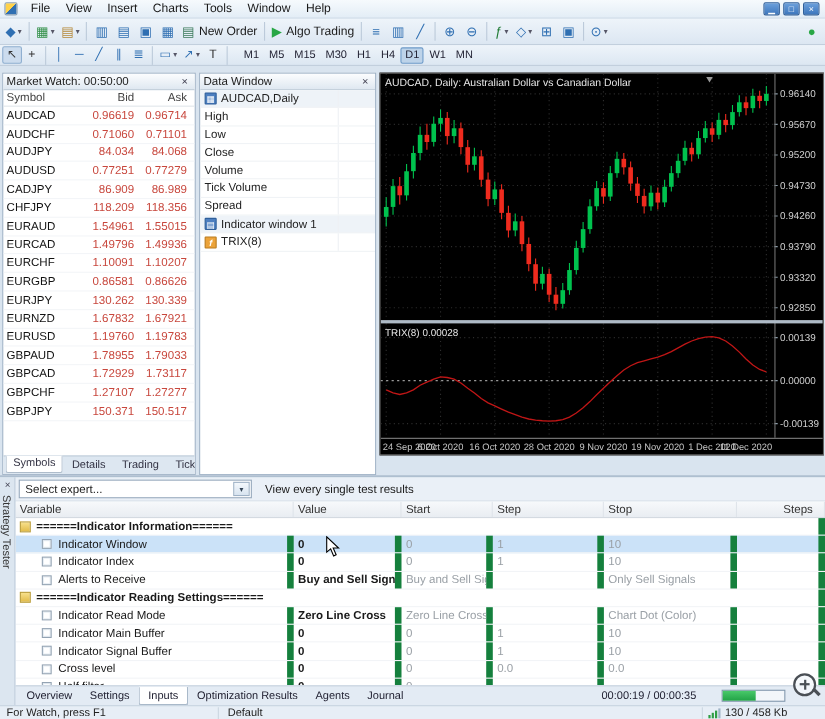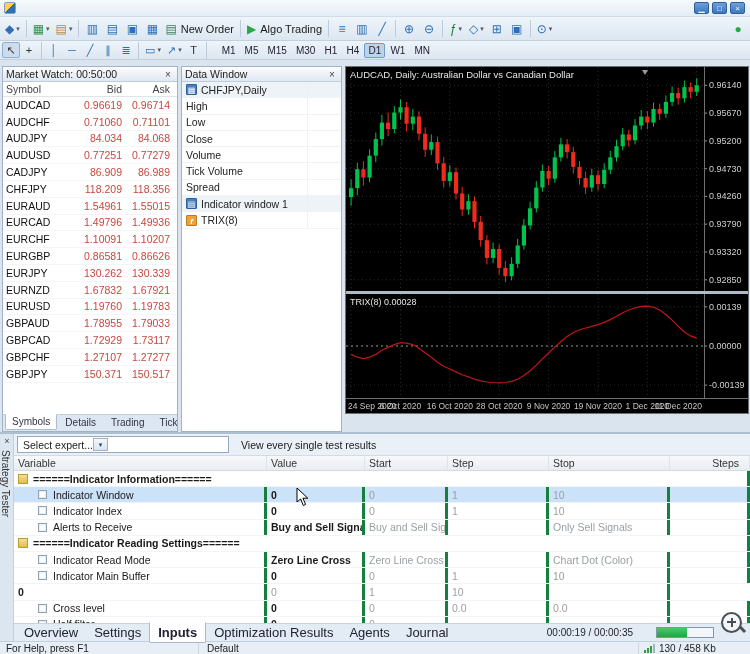--- a/index.html
+++ b/index.html
@@ -51,41 +51,41 @@
 .trix-icon{background:#eca33a;border:1px solid #b97c20;font-style:italic;font-weight:bold}
 .dw-spacer{margin-left:auto;width:34px;align-self:stretch;border-left:1px solid #eef1f4}
 .chart-wrap{width:404px;height:348px;margin-left:3px;background:#000;border:1px solid #6f6f6f;position:relative}
 .chart-wrap svg{display:block}
 .tester{height:209px;flex:0 0 auto;display:flex;background:#e7eef6;border-top:2px solid #aebfd0;position:relative}
 .tester-strip{width:14px;flex:0 0 auto;background:#dce6f0;border-right:1px solid #c2cfdd;position:relative}
 .tester-close{position:absolute;top:2px;left:2px;font-size:9px;color:#445;width:10px;text-align:center}
 .tester-vtitle{position:absolute;left:11px;top:16px;transform:rotate(90deg);transform-origin:0 0;font-size:10px;color:#333;white-space:nowrap}
 .tester-main{flex:1;display:flex;flex-direction:column;min-width:0}
 .tester-top{height:22px;flex:0 0 auto;display:flex;align-items:center;background:#eaf0f7;border-bottom:1px solid #d3dce6;padding:0 3px;gap:12px}
-.expert-select{width:212px;height:17px;background:#fff;border:1px solid #96a9bd;display:flex;align-items:center;justify-content:flex-start;padding:0 1px 0 5px;font-size:10.5px;color:#222}
+.expert-select{width:212px;height:17px;background:#fff;border:1px solid #96a9bd;display:flex;align-items:center;justify-content:space-between;padding:0 1px 0 5px;font-size:10.5px;color:#222}
 .select-arrow{width:15px;height:13px;background:linear-gradient(#f4f8fc,#d8e4f0);border:1px solid #9fb2c6;font-size:7px;display:flex;align-items:center;justify-content:center;color:#345}
 .tester-caption{font-size:10.5px;color:#1a1a1a}
 .tester-table{flex:1;background:#fff;overflow:hidden;display:flex;flex-direction:column}
 .tt-head{height:15px;flex:0 0 auto;display:grid;grid-template-columns:253px 98px 83px 101px 121px 1fr;background:linear-gradient(#f7f9fb,#e9edf2);border-bottom:1px solid #d4dae1;font-size:10.5px;color:#333}
 .tt-head>div{padding:1px 4px;border-right:1px solid #dfe4ea;overflow:hidden;white-space:nowrap}
 .tt-head .steps-h{text-align:right;padding-right:10px}
 #tt-rows{flex:1;overflow:hidden}
 .tt-row{height:16.2px;display:grid;grid-template-columns:253px 98px 83px 101px 121px 1fr;align-items:center;border-bottom:1px solid #f2f4f7;font-size:10.5px}
-.tt-row>div{height:100%;display:flex;align-items:center;padding:0 4px;border-right:3px solid #15803d;overflow:hidden;white-space:nowrap}
+.tt-row>div{height:100%;display:flex;align-items:center;padding:0 4px;border-right:6px solid #15803d;overflow:hidden;white-space:nowrap}
 .tt-row.selected{background:#cbe2f8}
 .tt-var{padding-left:24px !important}
 .section .tt-var{grid-column:1/-1;padding-left:4px !important;font-weight:bold}
 .cb{width:9px;height:9px;border:1px solid #93a3b3;background:#fff;margin-right:6px;flex:0 0 auto;box-shadow:inset 0 0 0 1px #e8eef4}
 .sec-ic{width:10px;height:10px;background:linear-gradient(#f7e08c,#e2bc4a);border:1px solid #b99b35;margin-right:5px;flex:0 0 auto}
 .tt-val{font-weight:bold;color:#1a1a1a}
 .tt-gray{color:#9aa0a6}
 .tester-tabs{height:18px;flex:0 0 auto;display:flex;align-items:center;background:#e3ebf4;border-top:1px solid #c7d2de;padding:0 2px}
 #tester-tabs-left{display:flex;align-items:center;height:100%}
-.ttab{font-size:13px;padding:2px 8px;color:#223}
-.ttab.active{background:#fff;border:1px solid #a9b9c9;border-top:1px solid #fff;margin-top:-1px;border-radius:0 0 2px 2px;font-weight:bold}
+.ttab{font-size:10px;padding:2px 8px;color:#223}
+.ttab.active{background:#fff;border:1px solid #a9b9c9;border-top:1px solid #fff;margin-top:-1px;border-radius:0 0 2px 2px;font-weight:normal}
 .progress-area{margin-left:auto;display:flex;align-items:center;gap:23px;padding-right:34px;font-size:10px;color:#223}
 .progress{width:58px;height:11px;border:1px solid #8097ad;background:#f2f6fa;position:relative}
 #progress-fill{position:absolute;left:0;top:0;bottom:0;background:linear-gradient(#49c96a,#22a347)}
 .zoom-btn{position:absolute;right:8px;bottom:8px;width:21px;height:21px;border:2px solid #4a4f55;border-radius:50%;background:rgba(245,248,252,.85);z-index:5}
 .zoom-btn::before{content:"";position:absolute;left:4px;top:7px;width:9px;height:2px;background:#4a4f55}
 .zoom-btn::after{content:"";position:absolute;left:7.5px;top:3.5px;width:2px;height:9px;background:#4a4f55}
 .zoom-handle{position:absolute;right:-4px;bottom:-2px;width:8px;height:3px;background:#4a4f55;transform:rotate(45deg);transform-origin:right bottom}
 .statusbar{height:13px;flex:0 0 auto;display:flex;align-items:center;background:#e7eef6;border-top:1px solid #c2cfdd;font-size:10px;color:#222}
 .sb-help{width:198px;padding-left:6px}
 .sb-profile{flex:1;border-left:1px solid #cbd6e1;padding-left:8px}
@@ -95,20 +95,29 @@
 .bars i:nth-child(1){height:3px}.bars i:nth-child(2){height:5px}.bars i:nth-child(3){height:7px}.bars i:nth-child(4){height:9px;background:#9fb4c6}
 .cursor{position:absolute;left:296px;top:487px;z-index:40;pointer-events:none}
 </style>
 </head>
 <body>
 
 <div class="app">
 
   <div class="menubar">
     <span class="mtlogo"></span>
+    <div id="menu-items">
+        <div class="menu-item">File</div>
+        <div class="menu-item">View</div>
+        <div class="menu-item">Insert</div>
+        <div class="menu-item">Charts</div>
+        <div class="menu-item">Tools</div>
+        <div class="menu-item">Window</div>
+        <div class="menu-item">Help</div>
+      </div>
     <div id="win-controls">
         <div class="winbtn">▁</div>
         <div class="winbtn">□</div>
         <div class="winbtn">×</div>
       </div>
   </div>
 
   <div class="toolbar t1" id="toolbar1-items">
       <div class="tbtn">
         <span class="tglyph" style="color: rgb(47, 111, 178);">◆</span>
@@ -347,21 +356,21 @@
     </div>
 
     <div class="panel data-window">
       <div class="phead">
         <span>Data Window</span>
         <span class="pclose">×</span>
       </div>
       <div id="dw-rows">
           <div class="dw-row head">
             <span class="dw-ic chart-icon">▦</span>
-            <span class="dw-label">CHFJPY,Daily</span>
+            <span class="dw-label">AUDCAD,Daily</span>
             <span class="dw-spacer"></span>
           </div>
           <div class="dw-row">
             <span class="dw-label">High</span>
             <span class="dw-spacer"></span>
           </div>
           <div class="dw-row">
             <span class="dw-label">Low</span>
             <span class="dw-spacer"></span>
           </div>
@@ -664,20 +673,24 @@
                 <span class="cb"></span>
                 <span>Indicator Main Buffer</span>
               </div>
               <div class="tt-val">0</div>
               <div class="tt-gray">0</div>
               <div class="tt-gray">1</div>
               <div class="tt-gray">10</div>
               <div class="tt-gray"></div>
             </div>
             <div class="tt-row">
+              <div class="tt-var">
+                <span class="cb"></span>
+                <span>Indicator Signal Buffer</span>
+              </div>
               <div class="tt-val">0</div>
               <div class="tt-gray">0</div>
               <div class="tt-gray">1</div>
               <div class="tt-gray">10</div>
               <div class="tt-gray"></div>
             </div>
             <div class="tt-row">
               <div class="tt-var">
                 <span class="cb"></span>
                 <span>Cross level</span>
@@ -717,21 +730,21 @@
           </div>
         </div>
       </div>
     </div>
     <div class="zoom-btn">
       <span class="zoom-handle"></span>
     </div>
   </div>
 
   <div class="statusbar">
-    <div class="sb-help">For Help, press F1</div>
+    <div class="sb-help">For Watch, press F1</div>
     <div class="sb-profile">Default</div>
     <div class="sb-traffic">
       <span class="bars">
           <i></i>
           <i></i>
           <i></i>
           <i></i>
         </span>
       <span>130 / 458 Kb</span>
     </div>

